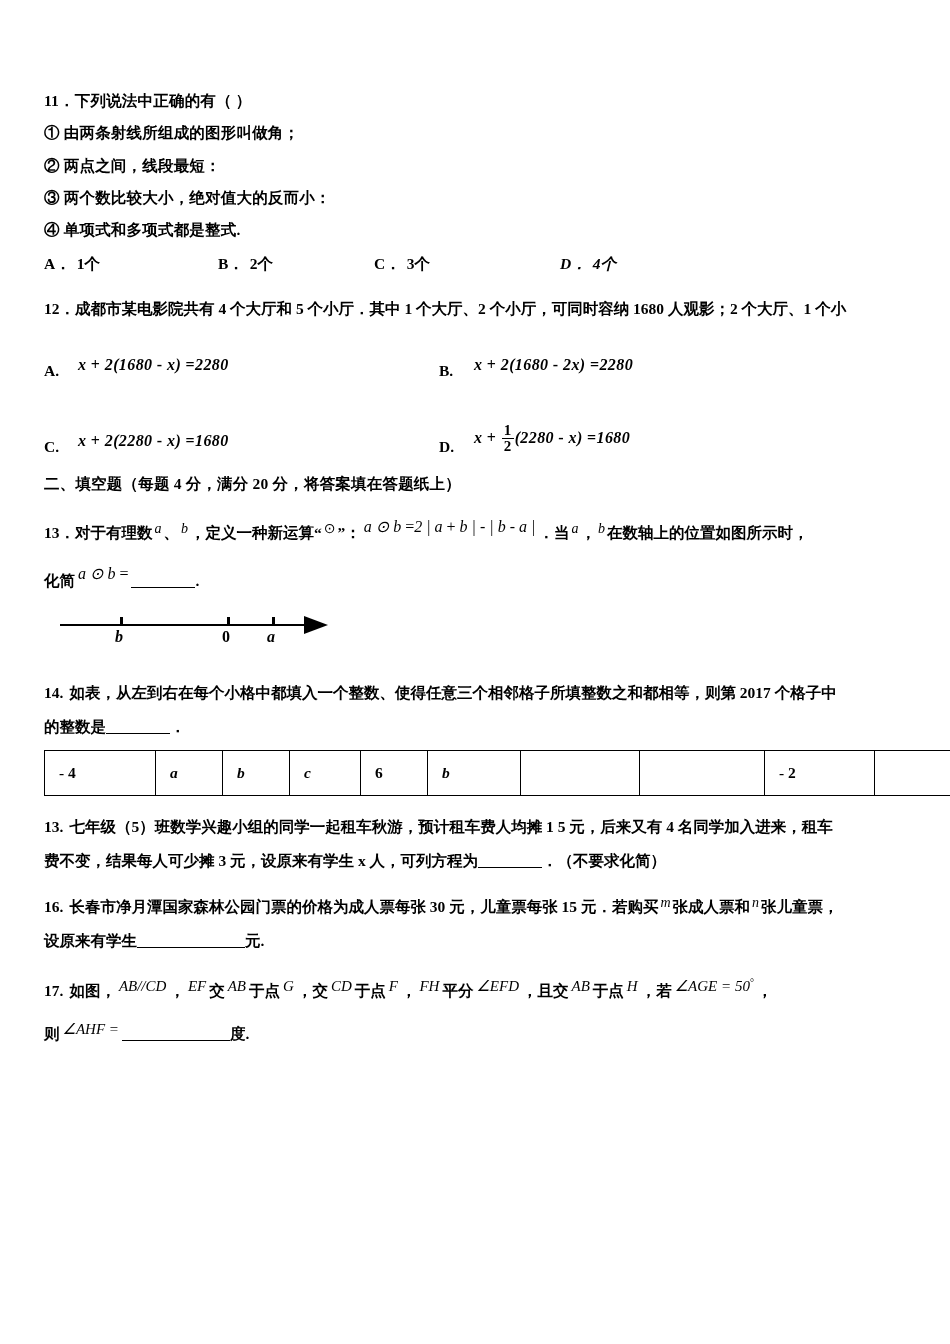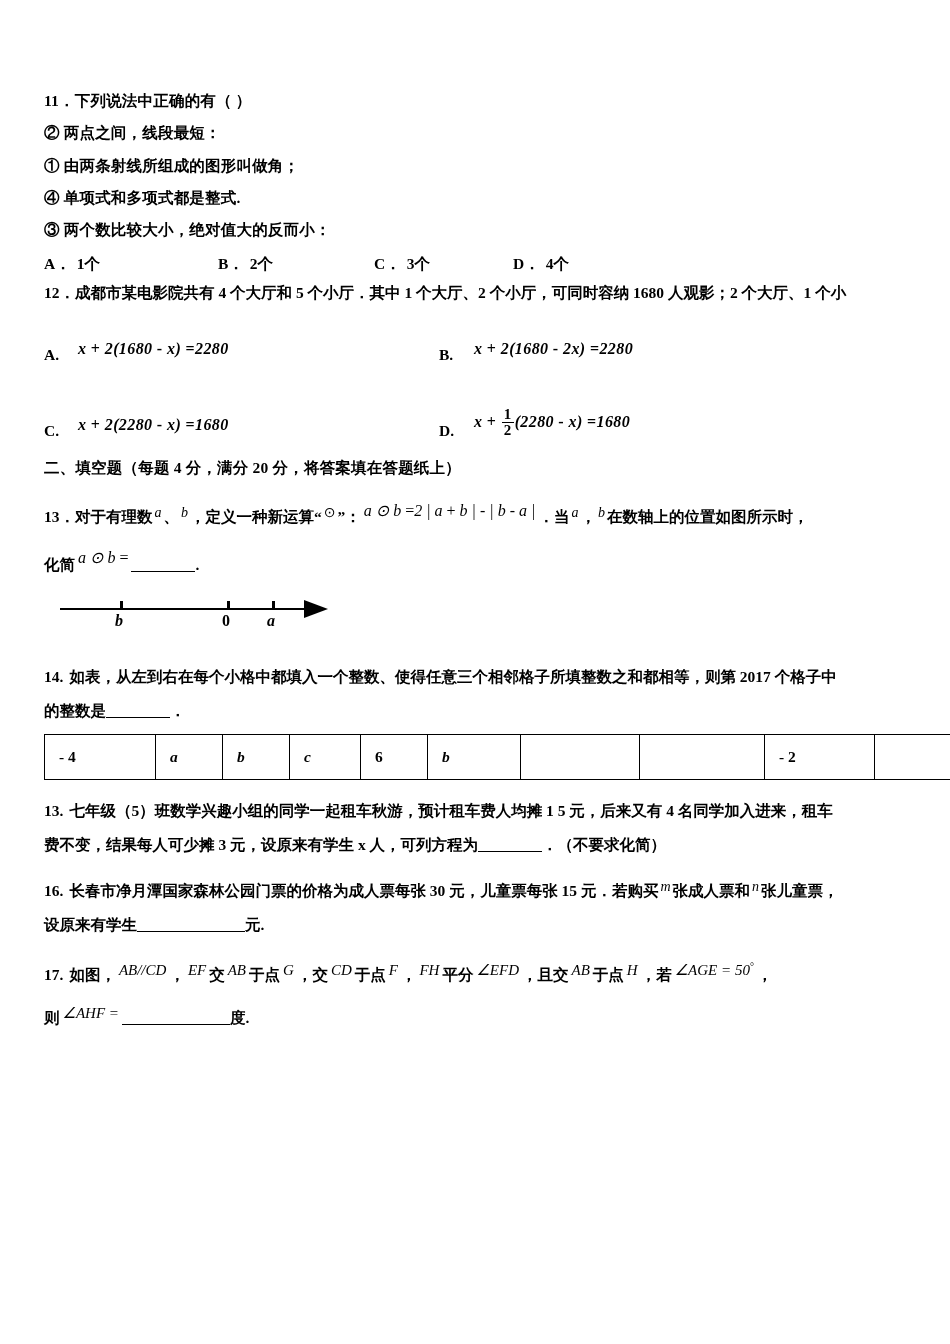--- a/index.html
+++ b/index.html
@@ -48,21 +48,21 @@
     height: 22px;
     font-size: 15.5px;
     font-weight: bold;
     margin-top: 4px;
     text-align: right;
   }
   .opt-row > span { position: absolute; top: 0; white-space: nowrap; }
   .op-a { left: 0px; }
   .op-b { left: 174px; }
   .op-c { left: 330px; }
-  .op-d { left: 469px; }
+  .op-d { left: 516px; font-style: italic; }
 
   
   .para {
     font-size: 15.5px;
     font-weight: bold;
     line-height: 2.2;
     text-align: justify;
     text-justify: inter-ideograph;
   }
   .para-17 { line-height: 2.5; }
@@ -230,34 +230,34 @@
 </style>
 </head>
 <body>
 
 <div class="page">
   <div class="content">
 
     <div>
       <div class="qline q-head" style="display:inline-block">11．</div><div class="qline q-head" style="display:inline-block">下列说法中正确的有（      ）</div>
 
+      <div class="qline sub-item">① 由两条射线所组成的图形叫做角；</div>
       <div class="qline sub-item">② 两点之间，线段最短：</div>
-      <div class="qline sub-item">① 由两条射线所组成的图形叫做角；</div>
+      <div class="qline sub-item">③ 两个数比较大小，绝对值大的反而小：</div>
       <div class="qline sub-item">④ 单项式和多项式都是整式.</div>
-      <div class="qline sub-item">③ 两个数比较大小，绝对值大的反而小：</div>
 
       <div class="opt-row">
         <span class="op-a"><span>A．</span><span class="inline-gap"></span><span>1个</span></span>
         <span class="op-b"><span>B．</span><span class="inline-gap"></span><span>2个</span></span>
         <span class="op-c"><span>C．</span><span class="inline-gap"></span><span>3个</span></span>
         <span class="op-d"><span>D．</span><span class="inline-gap"></span><span>4个</span></span>
       </div>
     </div>
 
-    <div style="">
+    <div style="margin-top:16px">
       <div class="para">
         <span>12．</span><span>成都市某电影院共有 4 个大厅和 5 个小厅．其中 1 个大厅、2 个小厅，可同时容纳 1680 人观影；2 个大厅、1 个小</span>
       </div>
 
       <div class="opt12">
         <span class="lbl o12-a-l">A.</span>
         <span class="eq o12-a-e math">x<span class="up"> + </span>2(1680<span class="up"> - </span> x)<span class="up"> =</span>2280</span>
         <span class="lbl o12-b-l">B.</span>
         <span class="eq o12-b-e math">x<span class="up"> + </span>2(1680<span class="up"> - </span> 2x)<span class="up"> =</span>2280</span>
       </div>

